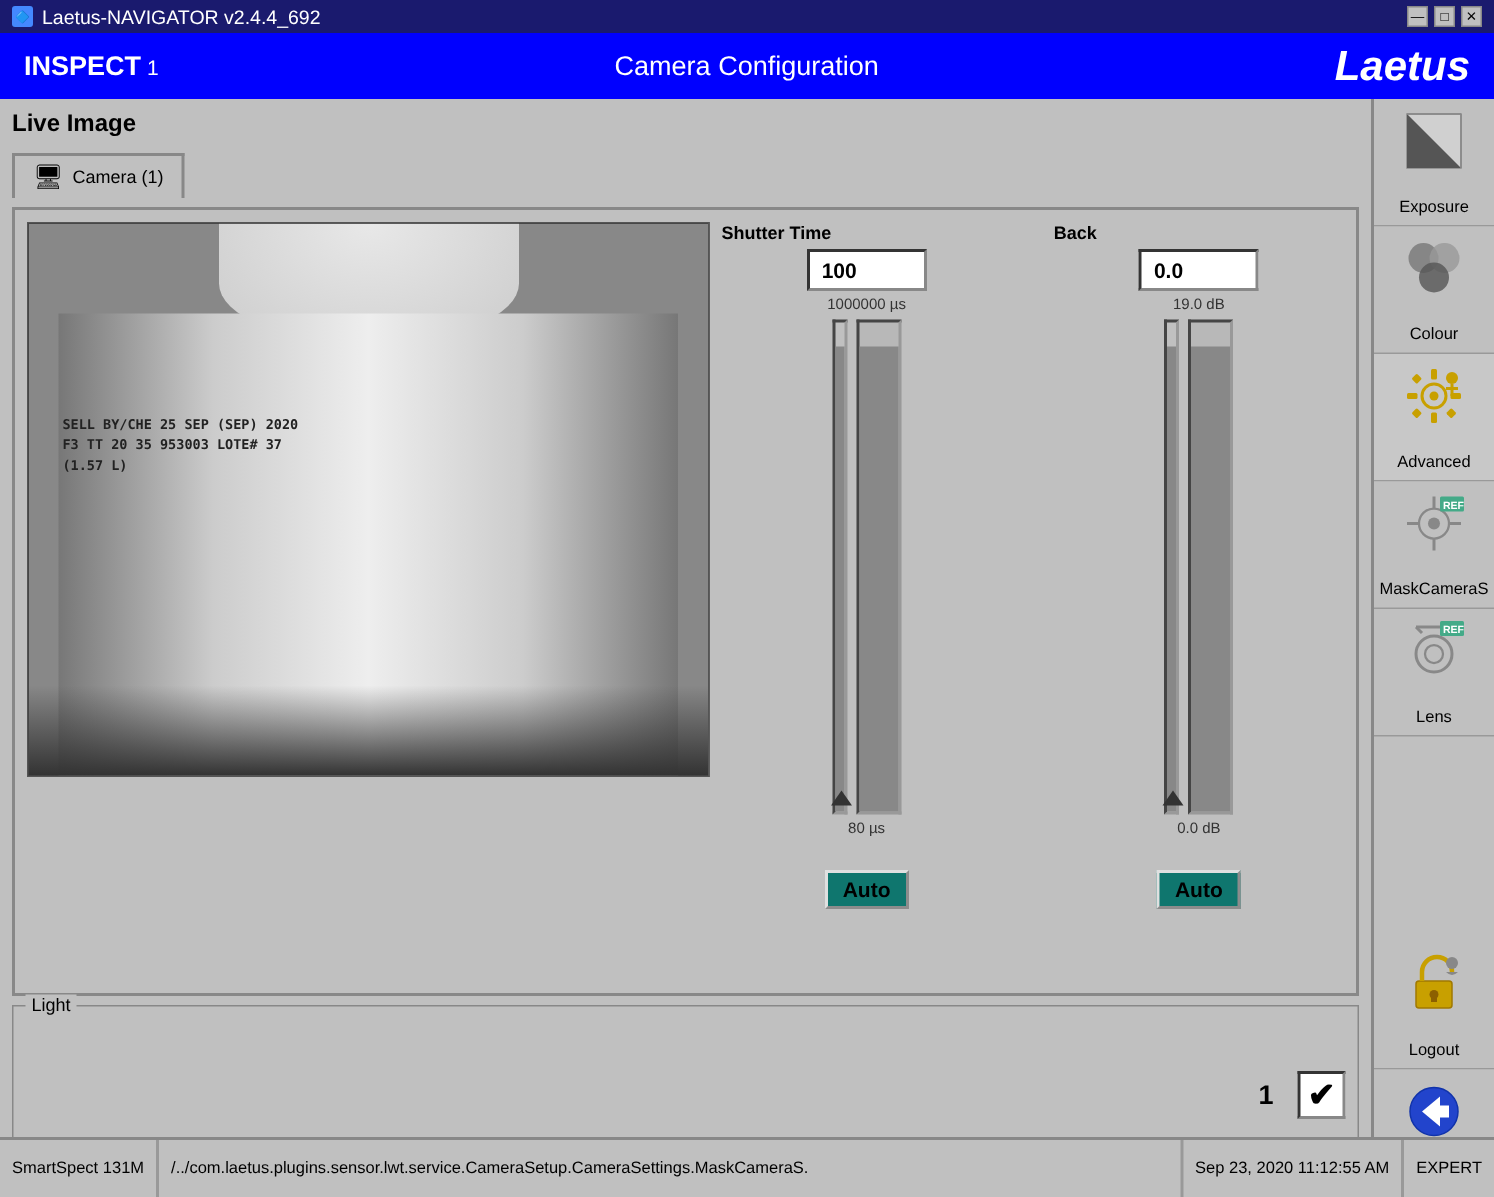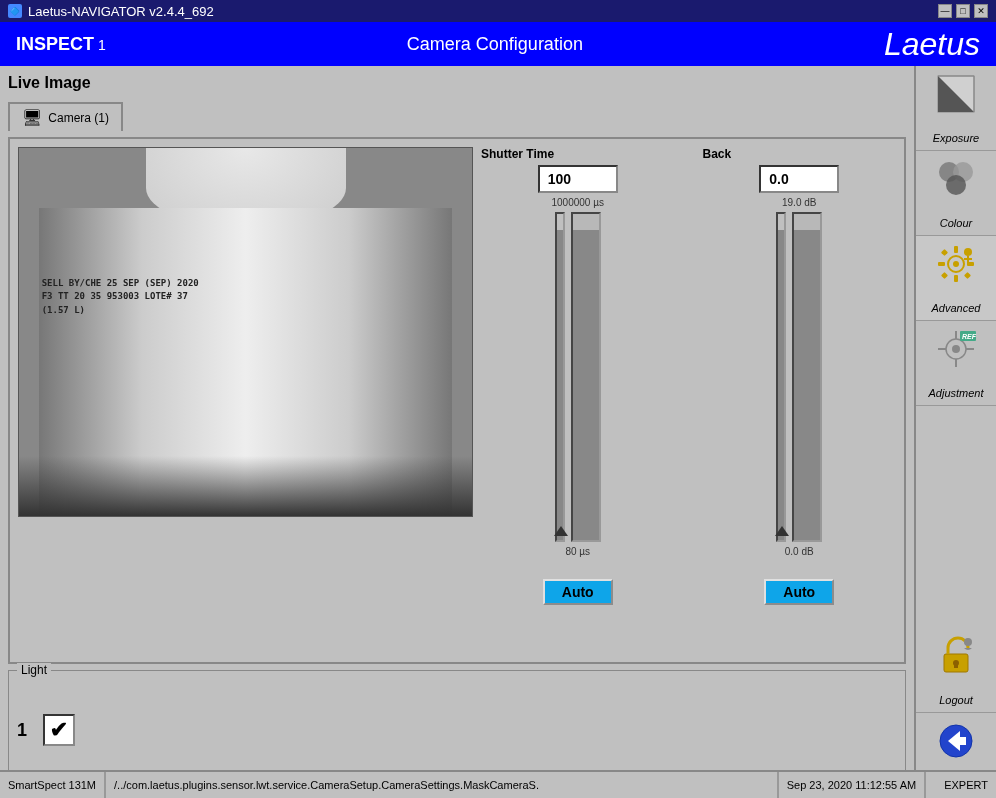--- a/index.html
+++ b/index.html
@@ -26,21 +26,21 @@
       background: #0000ff;
       color: white;
       height: 44px;
       display: flex;
       align-items: center;
       justify-content: space-between;
       padding: 0 16px;
     }
     .header-inspect { font-size: 18px; font-weight: bold; }
     .header-title { font-size: 18px; }
-    .header-logo { font-size: 32px; font-weight: normal; font-style: italic; }
+    .header-logo { font-size: 28px; font-weight: bold; font-style: italic; }
 
     
     .content-area {
       flex: 1;
       background: #c0c0c0;
       padding: 8px;
       display: flex;
       flex-direction: column;
       gap: 6px;
     }
@@ -131,20 +131,21 @@
 
     
     .light-section {
       border: 1px solid #888;
       padding: 8px;
       position: relative;
       height: 120px;
       display: flex;
       align-items: center;
       gap: 16px;
+      justify-content: flex-end;
     }
 
     .light-section-label {
       position: absolute;
       top: -8px;
       left: 8px;
       background: #c0c0c0;
       padding: 0 4px;
       font-size: 12px;
     }
@@ -182,54 +183,53 @@
       border: none;
       border-bottom: 1px solid #999;
       background: #c0c0c0;
       cursor: pointer;
       display: flex;
       flex-direction: column;
       align-items: center;
       justify-content: center;
       gap: 16px;
       padding: 6px 4px;
-      font-style: italic;
     }
 
     .sidebar-btn-label {
       font-size: 11px;
       color: #000;
       text-align: center;
     }
 
     .sidebar-spacer { flex: 1; }
 
     
     .status-bar {
-      height: 28px;
+      height: 40px;
       background: #c0c0c0;
       border-top: 2px solid #888;
       display: flex;
       align-items: flex-end;
       font-size: 11px;
       position: absolute;
       bottom: 0;
       left: 0;
       right: 0;
     }
 
     .status-segment {
       padding: 0 8px;
       border-right: 2px inset #999;
       height: 100%;
       display: flex;
       align-items: center;
     }
 
-    .status-segment:last-child { border-right: none; margin-left: 10px; }
+    .status-segment:last-child { border-right: none; }
 
     .full-width-layout {
       display: flex;
       flex-direction: column;
       height: 100%;
     }
 
     .top-area {
       display: flex;
       flex: 1;
@@ -303,27 +303,27 @@
       flex-shrink: 0;
     }
 
     .track-fill-dark {
       position: absolute;
       bottom: 0; left: 0; right: 0;
       background: #888;
     }
 
     .auto-button {
-      background: #0ea5e9;
+      background: #0f766e;
       border: 2px outset #e0e0e0;
       padding: 3px 10px;
       font-size: 14px;
       font-weight: bold;
       cursor: pointer;
-      width: 70px;
+      width: 56px;
       height: 26px;
       display: flex;
       align-items: center;
       justify-content: center;
       margin-top: 4px;
     }
 
     svg.sidebar-icon { width: 44px; height: 44px; }
   </style>
 </head>
@@ -480,23 +480,36 @@
           <circle cx="22" cy="22" r="10" fill="none" stroke="#888" stroke-width="1.5"></circle>
           <circle cx="22" cy="22" r="4" fill="#888"></circle>
           <line x1="22" y1="4" x2="22" y2="12" stroke="#888" stroke-width="2"></line>
           <line x1="22" y1="32" x2="22" y2="40" stroke="#888" stroke-width="2"></line>
           <line x1="4" y1="22" x2="12" y2="22" stroke="#888" stroke-width="2"></line>
           <line x1="32" y1="22" x2="40" y2="22" stroke="#888" stroke-width="2"></line>
 
           <rect x="26" y="4" width="16" height="10" fill="#4a8" rx="1"></rect>
           <text x="28" y="12" font-size="7" fill="white" font-weight="bold">REF</text>
         </svg>
-        <span class="sidebar-btn-label">Adjustment</span>
-      </button>
-
+        <span class="sidebar-btn-label">MaskCameraS</span>
+      </button>
+
+      <button class="sidebar-btn">
+        <svg class="sidebar-icon" viewBox="0 0 44 44">
+          <circle cx="22" cy="24" r="12" fill="none" stroke="#888" stroke-width="2"></circle>
+          <circle cx="22" cy="24" r="6" fill="none" stroke="#888" stroke-width="1.5"></circle>
+          <line x1="14" y1="10" x2="10" y2="6" stroke="#888" stroke-width="2"></line>
+          <line x1="30" y1="10" x2="34" y2="6" stroke="#888" stroke-width="2"></line>
+          <line x1="10" y1="6" x2="34" y2="6" stroke="#888" stroke-width="2"></line>
+
+          <rect x="26" y="2" width="16" height="10" fill="#4a8" rx="1"></rect>
+          <text x="28" y="10" font-size="7" fill="white" font-weight="bold">REF</text>
+        </svg>
+        <span class="sidebar-btn-label">Lens</span>
+      </button>
 
       <div class="sidebar-spacer"></div>
 
       <button class="sidebar-btn">
         <svg class="sidebar-icon" viewBox="0 0 44 44">
 
           <rect x="10" y="20" width="24" height="18" rx="2" fill="#c8a000" stroke="#a07800" stroke-width="1"></rect>
           <path d="M14 20 V14 a10 10 0 0 1 20 0" fill="none" stroke="#c8a000" stroke-width="3"></path>
           <circle cx="22" cy="29" r="3" fill="#8c6000"></circle>
           <rect x="20" y="29" width="4" height="5" fill="#8c6000"></rect>

